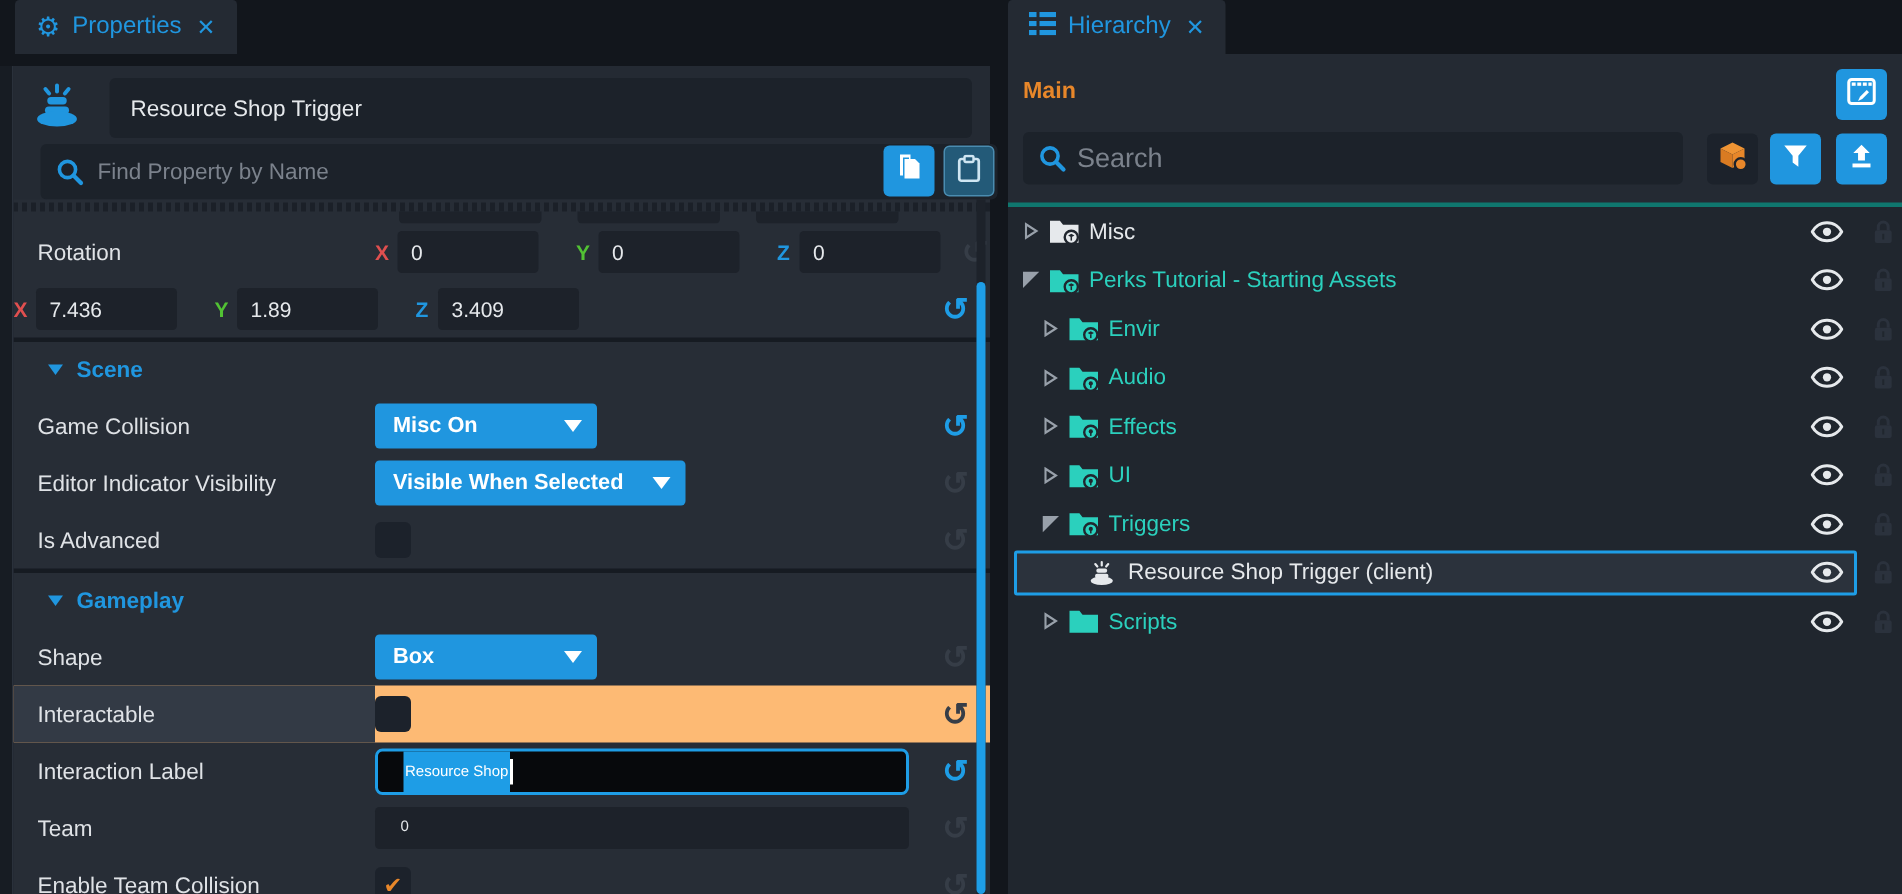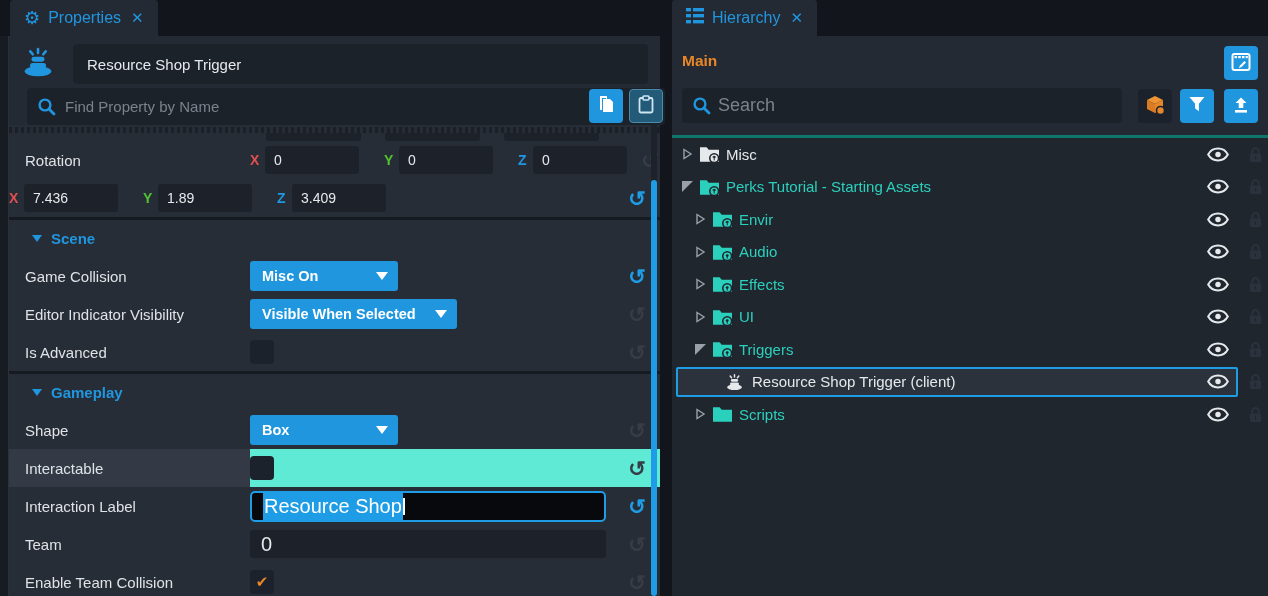--- a/index.html
+++ b/index.html
@@ -15,21 +15,21 @@
   .tabbar { position:absolute; top:0; height:36px; background:#12161c; width:100%; }
   .tab {
     position:absolute; top:0; height:36px; display:flex; align-items:center; gap:8px;
     background:#242a33; padding:0 14px; border-radius:3px 3px 0 0;
     color:#2096df; font-size:16px;
   }
   .tab .close { color:#2096df; font-size:15px; cursor:pointer; margin-left:2px; }
   .panelbody { position:absolute; top:36px; bottom:0; }
 
   
-  #props { left:0; width:660px; background:#242a33; }
+  #props { left:0; width:660px; background:#242a33;margin-top:8px; }
   #props .leftstrip { position:absolute; left:0; top:0; bottom:0; width:9px; background:#171c23; border-right:1px solid #2a313b; }
   .namerow { position:absolute; left:9px; right:0; top:6px; height:44px; }
   .namerow .bigicon { position:absolute; left:12px; top:4px; }
   .namerow input {
     position:absolute; left:64px; top:2px; width:575px; height:40px;
     background:#1c222a; border:none; border-radius:4px; color:#e6e9ec;
     font-family:"Liberation Sans",sans-serif; font-size:15px; padding:0 14px; outline:none;
   }
   .searchrow { position:absolute; left:26px; right:0; top:52px; height:37px; }
   .searchrow input {
@@ -46,41 +46,41 @@
   .btn-copy { left:563px; top:1px; background:#2096df; }
   .btn-paste { left:603px; top:1px; background:#235a78; border:1px solid #4a8cb0; }
 
   #proplist { position:absolute; left:9px; right:0; top:89px; bottom:0; background:#272d36; overflow:hidden; }
   .grip { height:6px; margin:2px 0 0 0;
     background:repeating-linear-gradient(90deg,#1b2028 0 3px, transparent 3px 6px); }
   .partialrow { position:relative; height:8px; overflow:hidden; }
   .partialrow .stub { position:absolute; top:-20px; height:28px; width:95px; background:#1d222a; border-radius:3px; }
 
   .p-row { position:relative; display:flex; align-items:center; height:38px; }
-  .p-row.hover { background:#5eead4; }
+  .p-row.hover { background:#fdba74; }
   .p-label { width:241px; padding-left:16px; color:#dfe2e6; flex:none; align-self:stretch; display:flex; align-items:center; }
   .p-row.hover .p-label { background:#333a45; }
   .p-value { flex:1; display:flex; align-items:center; position:relative; }
   .p-reset { width:46px; flex:none; text-align:center; font-size:21px; font-weight:bold; color:#363d47; cursor:pointer; line-height:1; }
   .p-reset.on { color:#1e9de6; }
   .axis { width:14px; font-weight:bold; font-size:14px; text-align:left; margin-right:1px; }
   .axis.x { color:#e04f4f; } .axis.y { color:#52c234; } .axis.z { color:#2096df; }
   .p-num { width:94px; height:28px; background:#1d222a; border-radius:3px; line-height:28px; padding-left:9px; font-size:14px; margin-right:25px; }
   .p-num:last-of-type { margin-right:0; }
   .divline { height:3px; background:#161b22; }
   .sec-head { display:flex; align-items:center; height:37px; color:#2096df; font-weight:bold; padding-left:23px; gap:9px; }
   .caret-down { width:0; height:0; border-left:5px solid transparent; border-right:5px solid transparent; border-top:7px solid #2096df; }
   .dropdown {
     height:30px; background:#2096df; border-radius:3px; color:#fff; font-weight:bold; font-size:14.5px;
     display:flex; align-items:center; padding:0 10px 0 12px; cursor:pointer;
   }
   .dropdown .dcaret { width:0; height:0; border-left:6px solid transparent; border-right:6px solid transparent; border-top:8px solid #fff; margin-left:auto; }
   .checkbox { width:24px; height:24px; background:#1c222b; border-radius:4px; cursor:pointer;
     display:flex; align-items:center; justify-content:center; font-size:15px; color:#e8872a; }
-  .textfield { width:356px; height:28px; background:#1d222a; border-radius:3px; line-height:28px; padding-left:11px; font-size:20px; }
+  .textfield { width:356px; height:28px; background:#1d222a; border-radius:3px; line-height:28px; padding-left:17px; font-size:10px; }
   .textfield.focused {
     background:#07090c; border:2px solid #1e9de6; border-radius:5px; height:31px; line-height:27px; display:flex; align-items:center;
   }
   .selText { background:#1e9de6; color:#fff; padding:0 1px; }
   .cursorbar { display:inline-block; width:2px; height:17px; background:#fff; margin-left:0; vertical-align:middle; }
 
   #props .vscroll { position:absolute; right:3px; top:89px; bottom:0; width:6px; background:#1d222a; }
   #props .vscroll .thumb { position:absolute; left:0; right:0; top:55px; bottom:0; background:#1e9de6; border-radius:3px; }
 
   

